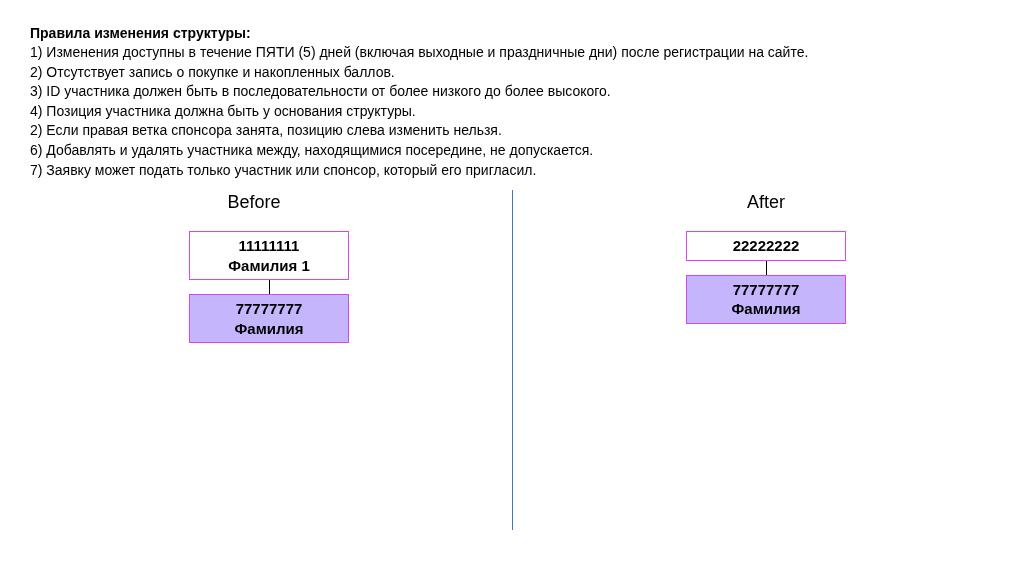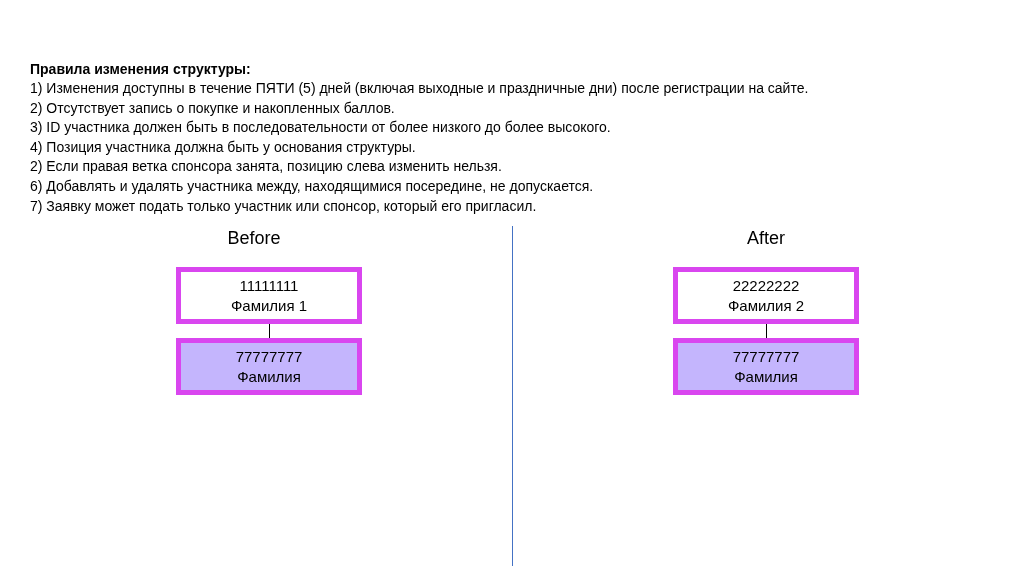--- a/index.html
+++ b/index.html
@@ -9,21 +9,20 @@
     }
     body {
       font-family: Arial, sans-serif;
       background: #ffffff;
       width: 1024px;
       height: 574px;
       position: relative;
     }
     .rules-section {
       padding: 25px 30px 10px 30px;
-      margin-top: 36px;
     }
     .rules-title {
       font-weight: bold;
       font-size: 14px;
       color: #000;
       margin-bottom: 2px;
     }
     .rule-line {
       font-size: 14px;
       color: #000000;
@@ -54,25 +53,26 @@
     .col-right {
       left: 520px;
     }
     .col-title {
       font-size: 18px;
       color: #000;
       margin-top: 2px;
       margin-bottom: 18px;
     }
     .node-box {
-      width: 186px;
+      width: 160px;
       margin: 0 auto;
-      border: 5px solid #d946ef;
+      border: 1px solid #d946ef;
       background: #fff;
       padding: 4px 0;
+      font-weight: bold;
     }
     .node-box.yellow {
       background: #c4b5fd;
     }
     .node-line {
       font-size: 15px;
       color: #000;
       line-height: 1.3;
     }
     .connector {
@@ -125,21 +125,20 @@
         <div class="node-line">Фамилия</div>
       </div>
     </div>
   </div>
 
   <div class="column col-right">
     <div class="col-title">After</div>
     <div class="tree-wrap">
       <div class="node-box">
         <div class="node-line">22222222</div>
-        <div class="node-line">Фамилия 2</div>
       </div>
       <div class="connector"></div>
       <div class="node-box yellow">
         <div class="node-line">77777777</div>
         <div class="node-line">Фамилия</div>
       </div>
     </div>
   </div>
 </div>
 

